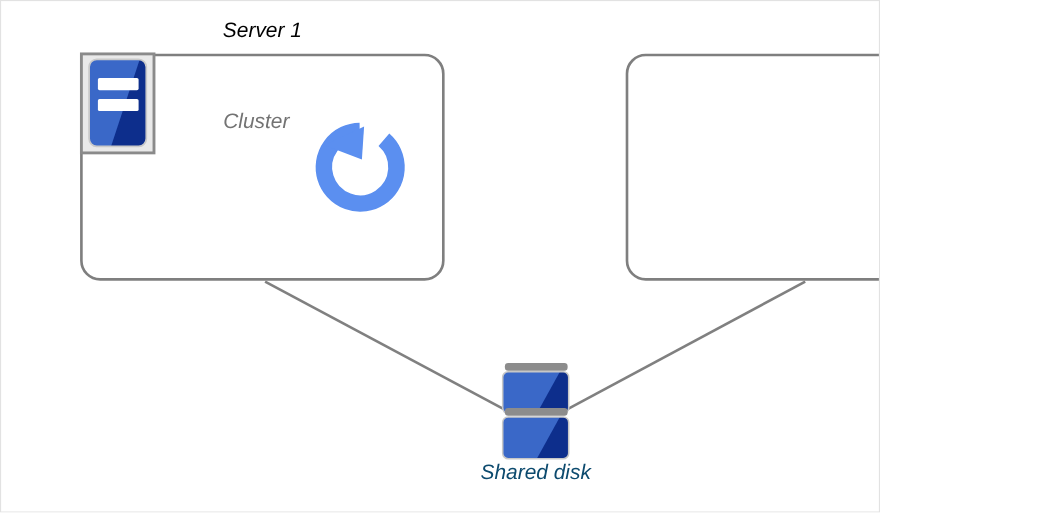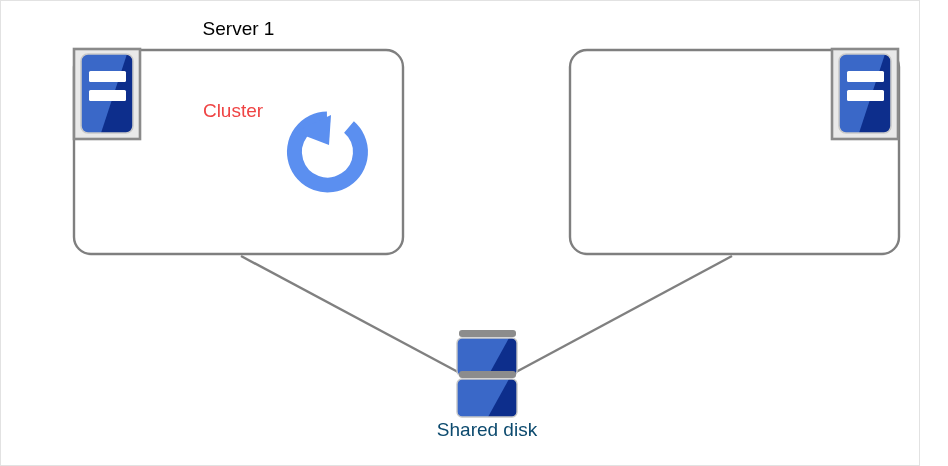--- a/index.html
+++ b/index.html
@@ -5,26 +5,27 @@
   html, body {
     margin: 0;
     padding: 0;
     background: #ffffff;
   }
   body {
     font-family: "Liberation Sans", sans-serif;
   }
   #canvas {
     position: relative;
-    width: 920px;
+    width: 800px;
     height: 466px;
     background: #ffffff;
     border: 1px solid #e2e2e2;
     box-sizing: border-box;
     overflow: hidden;
+    font-style: italic;
   }
   .svg-layer {
     position: absolute;
     left: 0;
     top: 0;
     width: 948px;
     height: 466px;
   }
   .node-title {
     position: absolute;
@@ -46,21 +47,21 @@
     position: absolute;
     white-space: nowrap;
     line-height: 1;
   }
   .inner-label {
     position: absolute;
     left: 170px;
     top: 97px;
     width: 124px;
     font-size: 19px;
-    color: #ef4444;
+    color: #737373;
     text-align: center;
     line-height: 1.32;
   }
 </style>
 </head>
 <body>
 
 <div id="canvas">
 
   <svg class="svg-layer" viewBox="0 0 948 466">

